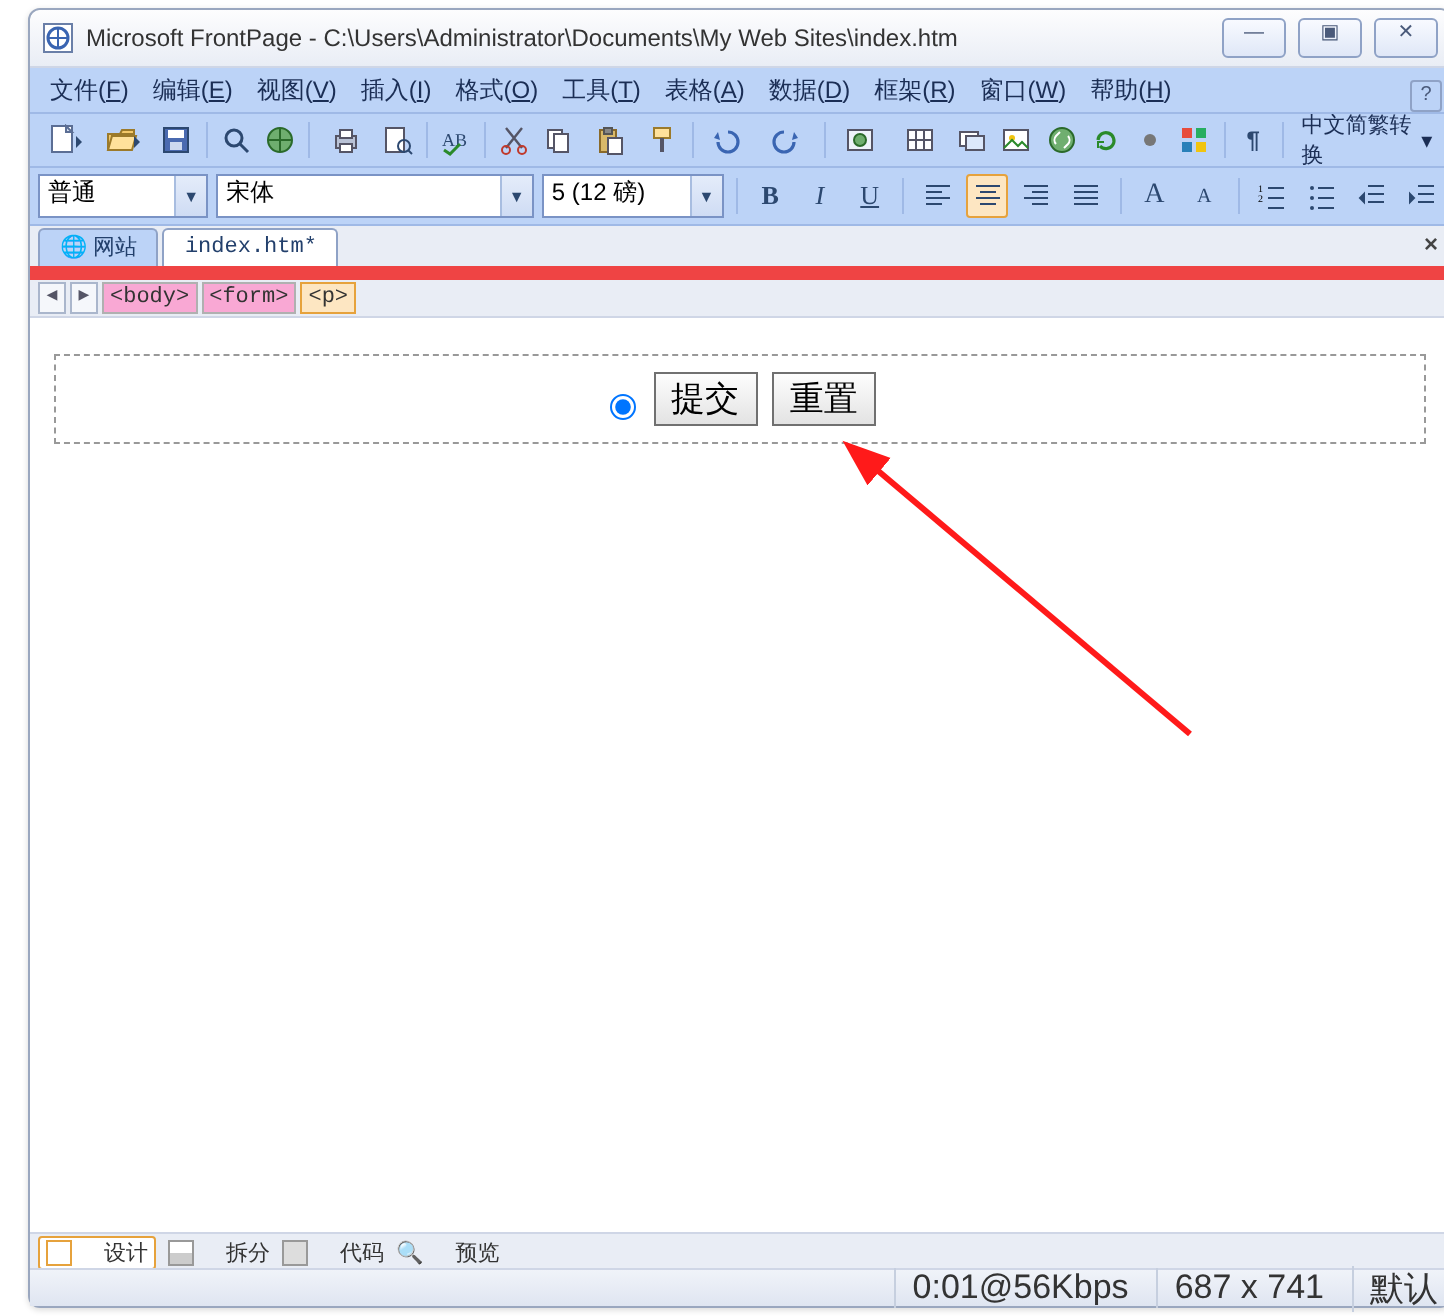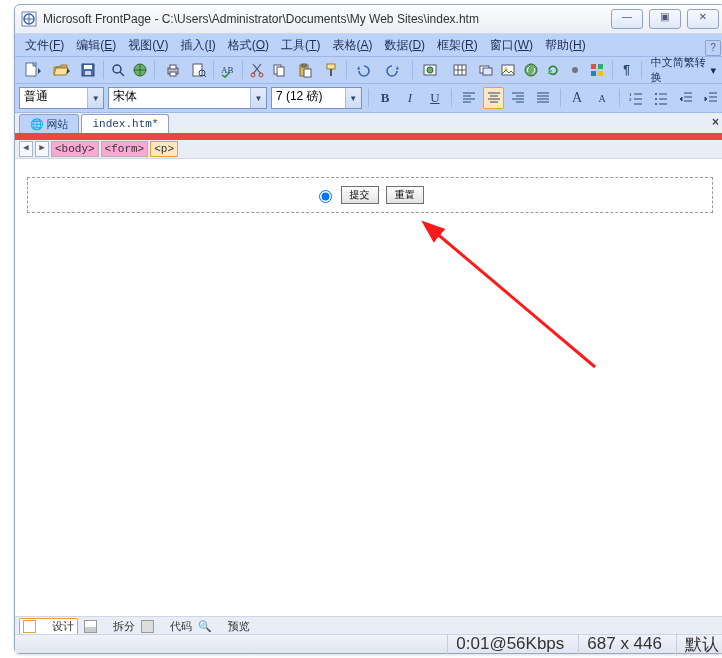--- a/index.html
+++ b/index.html
@@ -35,21 +35,21 @@
 .tagbar .tag{border:1px solid #b0b0b0;background:#f9a8d4;padding:0 3px;height:14px;line-height:14px}
 .tagbar .tag.sel{background:#fde6c2;border-color:#e6a23c}
 .editor{position:absolute;left:0;right:0;top:162px;bottom:36px;background:#fff;overflow:auto}
 .editor .pad{padding:10px 12px}
 .dashedbox{border:1px dashed #999;padding:4px}
 .dashedinner{border:1px dashed #bbb;padding:2px;margin:2px 0;text-align:center}
 .htitle{font-family:SimSun,serif;font-size:22px;color:#333;text-align:center;padding:2px 0}
 .subt{font-family:SimSun,serif;font-size:14px;text-align:center;padding:4px 0}
 .formrow{text-align:center;padding:4px 0}
 .formrow input[type=radio]{vertical-align:middle}
-.formrow .btn{border:1px solid #707070;background:linear-gradient(#fdfdfd,#e3e3e3);font-size:10px;padding:1px 8px;font-family:SimSun;margin:0 2px;cursor:default}
+.formrow .btn{border:1px solid #707070;background:linear-gradient(#fdfdfd,#e3e3e3);font-size:17px;padding:1px 8px;font-family:SimSun;margin:0 2px;cursor:default}
 .arrow-ann{position:absolute;pointer-events:none}
 .viewbar{position:absolute;left:0;right:0;bottom:18px;height:18px;background:#e9edf5;border-top:1px solid #cfd6e6;display:flex;align-items:center;padding:0 4px;gap:6px;font-size:11px;color:#333}
 .viewbar .v{display:flex;align-items:center;gap:16px;cursor:default}
 .viewbar .v .icn{width:11px;height:11px;border:1px solid #999}
 .viewbar .v.sel{background:#fff;border:1px solid #e6a23c;padding:0 3px;border-radius:2px}
 .statusbar{position:absolute;left:0;right:0;bottom:0;height:18px;background:linear-gradient(#f0f3f9,#dfe5f1);border-top:1px solid #cfd6e6;display:flex;align-items:center;justify-content:flex-end;padding:0 6px;gap:14px;font-size:17px;color:#333}
 .statusbar .cell{border-left:1px solid #c6cfdf;padding-left:8px}
 </style>
 </head>
 <body>
@@ -248,21 +248,21 @@
           <span class="txt">普通</span>
           <span style="flex:1"></span>
           <span class="arrow">▼</span>
         </div>
     <div class="combo" style="width:166px">
           <span class="txt">宋体</span>
           <span style="flex:1"></span>
           <span class="arrow">▼</span>
         </div>
     <div class="combo" style="width:94px">
-          <span class="txt">7 (12 磅)</span>
+          <span class="txt">5 (12 磅)</span>
           <span style="flex:1"></span>
           <span class="arrow">▼</span>
         </div>
     <span class="sep"></span>
     <div class="fbtn" style="font-weight:bold">B</div>
     <div class="fbtn" style="font-style:italic">I</div>
     <div class="fbtn" style="text-decoration:underline">U</div>
     <span class="sep"></span>
     <div class="fbtn">
           <svg width="14" height="14">
@@ -364,18 +364,18 @@
           <span>代码</span>
         </span>
     <span class="v">
           <span style="font-size:11px">🔍</span>
           <span>预览</span>
         </span>
   </div>
 
   <div class="statusbar">
     <span class="cell">0:01@56Kbps</span>
-    <span class="cell">687 x 446</span>
+    <span class="cell">687 x 741</span>
     <span class="cell">默认</span>
   </div>
 
 </div>
 </div>
 
 </body></html>

